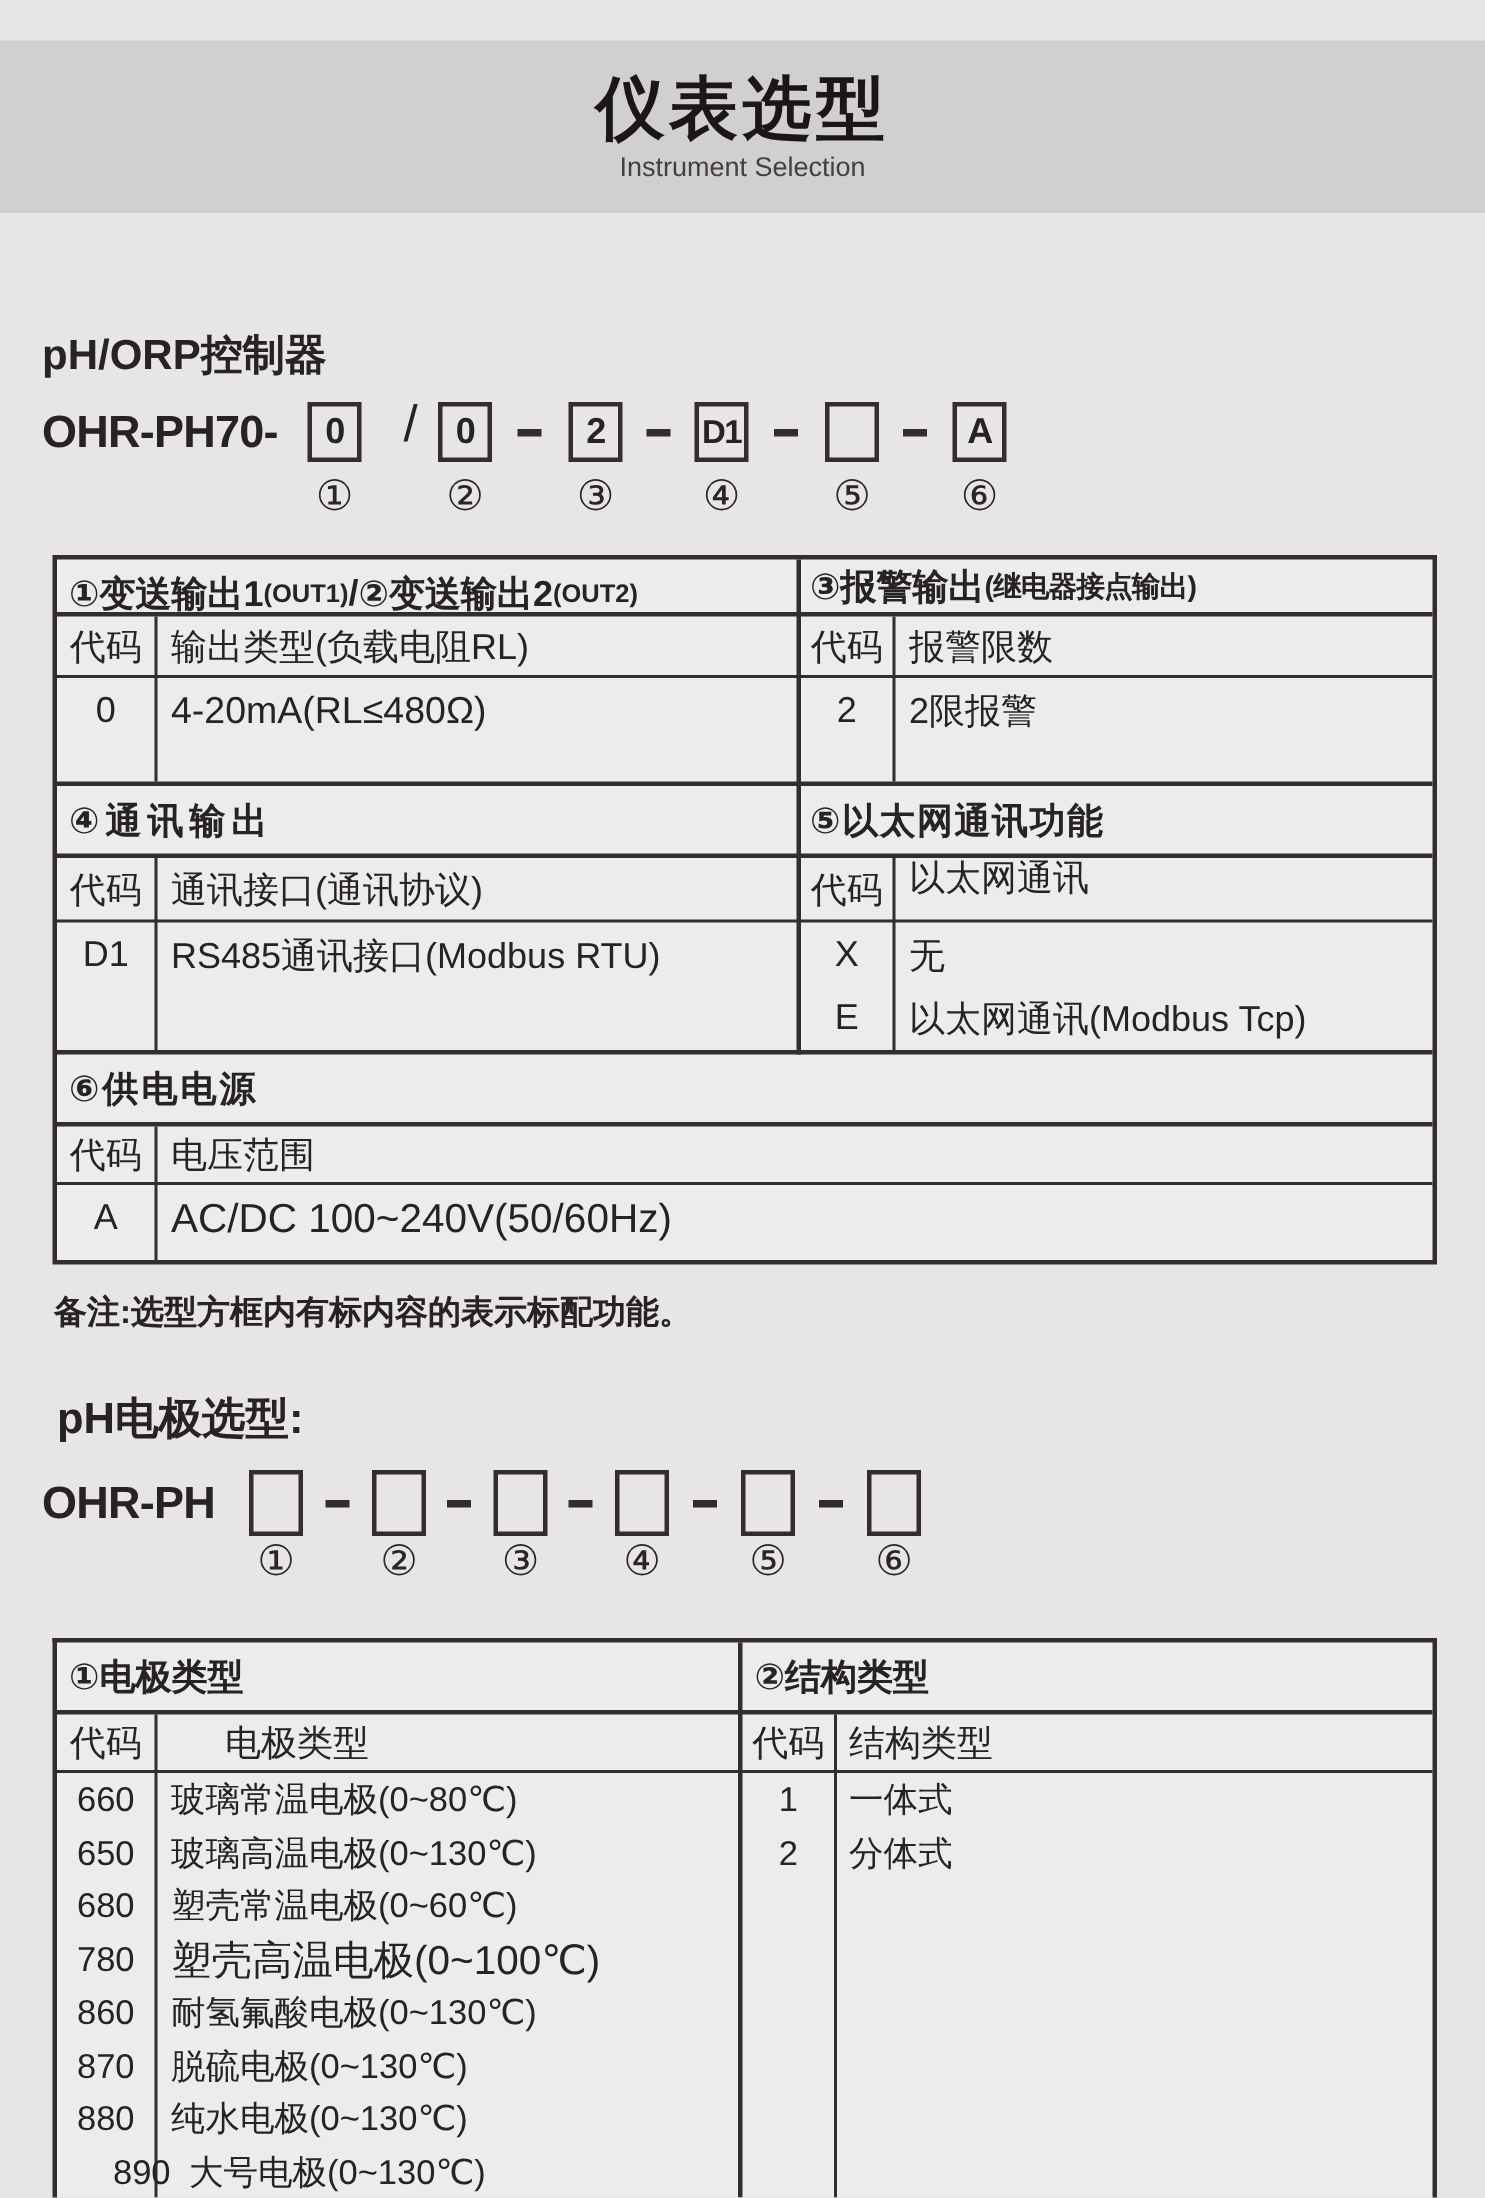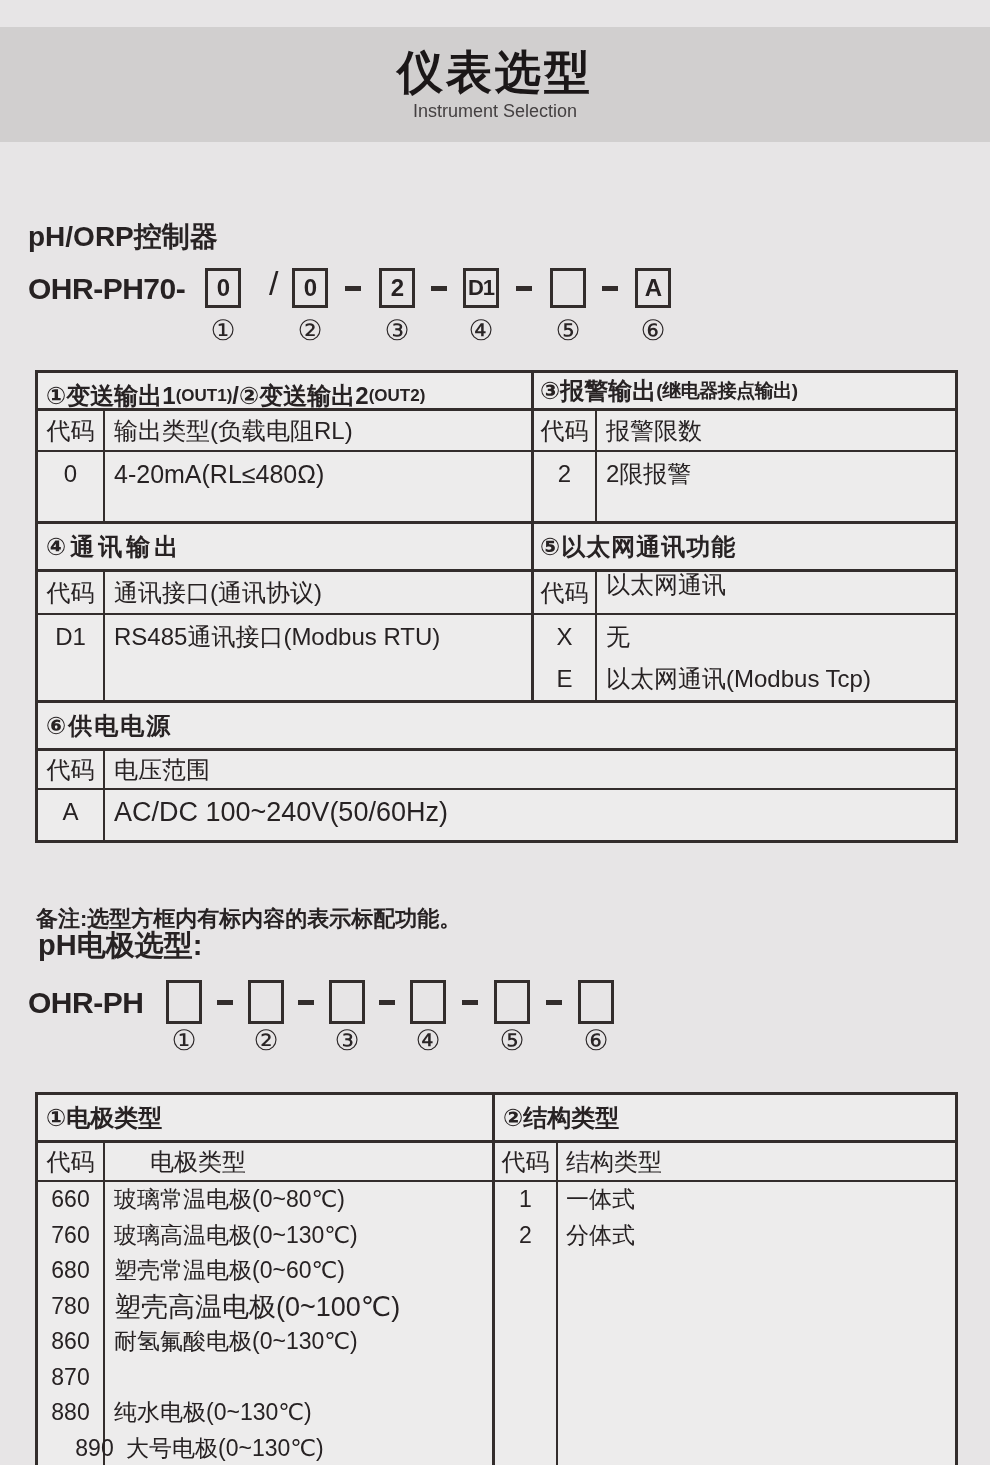--- a/index.html
+++ b/index.html
@@ -49,21 +49,21 @@
   .hline,.vline{position:absolute;background:var(--border);}
   .hline{left:0;right:0;}
   .cell{
     position:absolute;display:flex;align-items:center;
     font-size:24px;white-space:nowrap;color:var(--text);
   }
   .ccode{justify-content:center;}
   .sec-title{font-weight:700;}
   .sm{font-size:17px;font-weight:700;}
   .sm2{font-size:19px;font-weight:700;letter-spacing:-0.5px;}
-  .note{position:absolute;font-size:22px;font-weight:700;white-space:nowrap;margin-top:44px;}
+  .note{position:absolute;font-size:22px;font-weight:700;white-space:nowrap;}
 </style>
 </head>
 <body>
 
 <div class="band">
   <div class="band-title">仪表选型</div>
   <div class="band-sub">Instrument Selection</div>
 </div>
 
 <div class="heading" style="left:28px;top:218px;font-size:28px;">pH/ORP控制器</div>
@@ -188,29 +188,30 @@
   <div class="cell sec-title" style="left:8px;top:0;height:45px;">①电极类型</div>
   <div class="cell sec-title" style="left:465px;top:0;height:45px;">②结构类型</div>
 
   <div class="cell ccode" style="left:0;width:65px;top:48px;height:37px;">代码</div>
   <div class="cell" style="left:76px;top:48px;height:37px;margin-left:36px;">电极类型</div>
   <div class="cell ccode" style="left:457px;width:61px;top:48px;height:37px;">代码</div>
   <div class="cell" style="left:528px;top:48px;height:37px;">结构类型</div>
 
   <div class="cell ccode" style="left:0;width:65px;top:87px;height:35px;font-size:23px;">660</div>
   <div class="cell" style="left:76px;top:87px;height:35px;font-size:23px;">玻璃常温电极(0~80℃)</div>
-  <div class="cell ccode" style="left:0;width:65px;top:123px;height:35px;font-size:23px;">760</div>
+  <div class="cell ccode" style="left:0;width:65px;top:123px;height:35px;font-size:23px;">650</div>
   <div class="cell" style="left:76px;top:123px;height:35px;font-size:23px;">玻璃高温电极(0~130℃)</div>
   <div class="cell ccode" style="left:0;width:65px;top:158px;height:35px;font-size:23px;">680</div>
   <div class="cell" style="left:76px;top:158px;height:35px;font-size:23px;">塑壳常温电极(0~60℃)</div>
   <div class="cell ccode" style="left:0;width:65px;top:194px;height:35px;font-size:23px;">780</div>
   <div class="cell" style="left:76px;top:194px;height:35px;font-size:27px;text-align:center;">塑壳高温电极(0~100℃)</div>
   <div class="cell ccode" style="left:0;width:65px;top:229px;height:35px;font-size:23px;">860</div>
   <div class="cell" style="left:76px;top:229px;height:35px;font-size:23px;">耐氢氟酸电极(0~130℃)</div>
   <div class="cell ccode" style="left:0;width:65px;top:265px;height:35px;font-size:23px;">870</div>
+  <div class="cell" style="left:76px;top:265px;height:35px;font-size:23px;">脱硫电极(0~130℃)</div>
   <div class="cell ccode" style="left:0;width:65px;top:300px;height:35px;font-size:23px;">880</div>
   <div class="cell" style="left:76px;top:300px;height:35px;font-size:23px;">纯水电极(0~130℃)</div>
   <div class="cell ccode" style="left:0;width:65px;top:336px;height:35px;font-size:23px;padding-left:24px;">890</div>
   <div class="cell" style="left:88px;top:336px;height:35px;font-size:23px;">大号电极(0~130℃)</div>
 
   <div class="cell ccode" style="left:457px;width:61px;top:87px;height:35px;font-size:23px;">1</div>
   <div class="cell" style="left:528px;top:87px;height:35px;font-size:23px;">一体式</div>
   <div class="cell ccode" style="left:457px;width:61px;top:123px;height:35px;font-size:23px;">2</div>
   <div class="cell" style="left:528px;top:123px;height:35px;font-size:23px;">分体式</div>
 </div>

